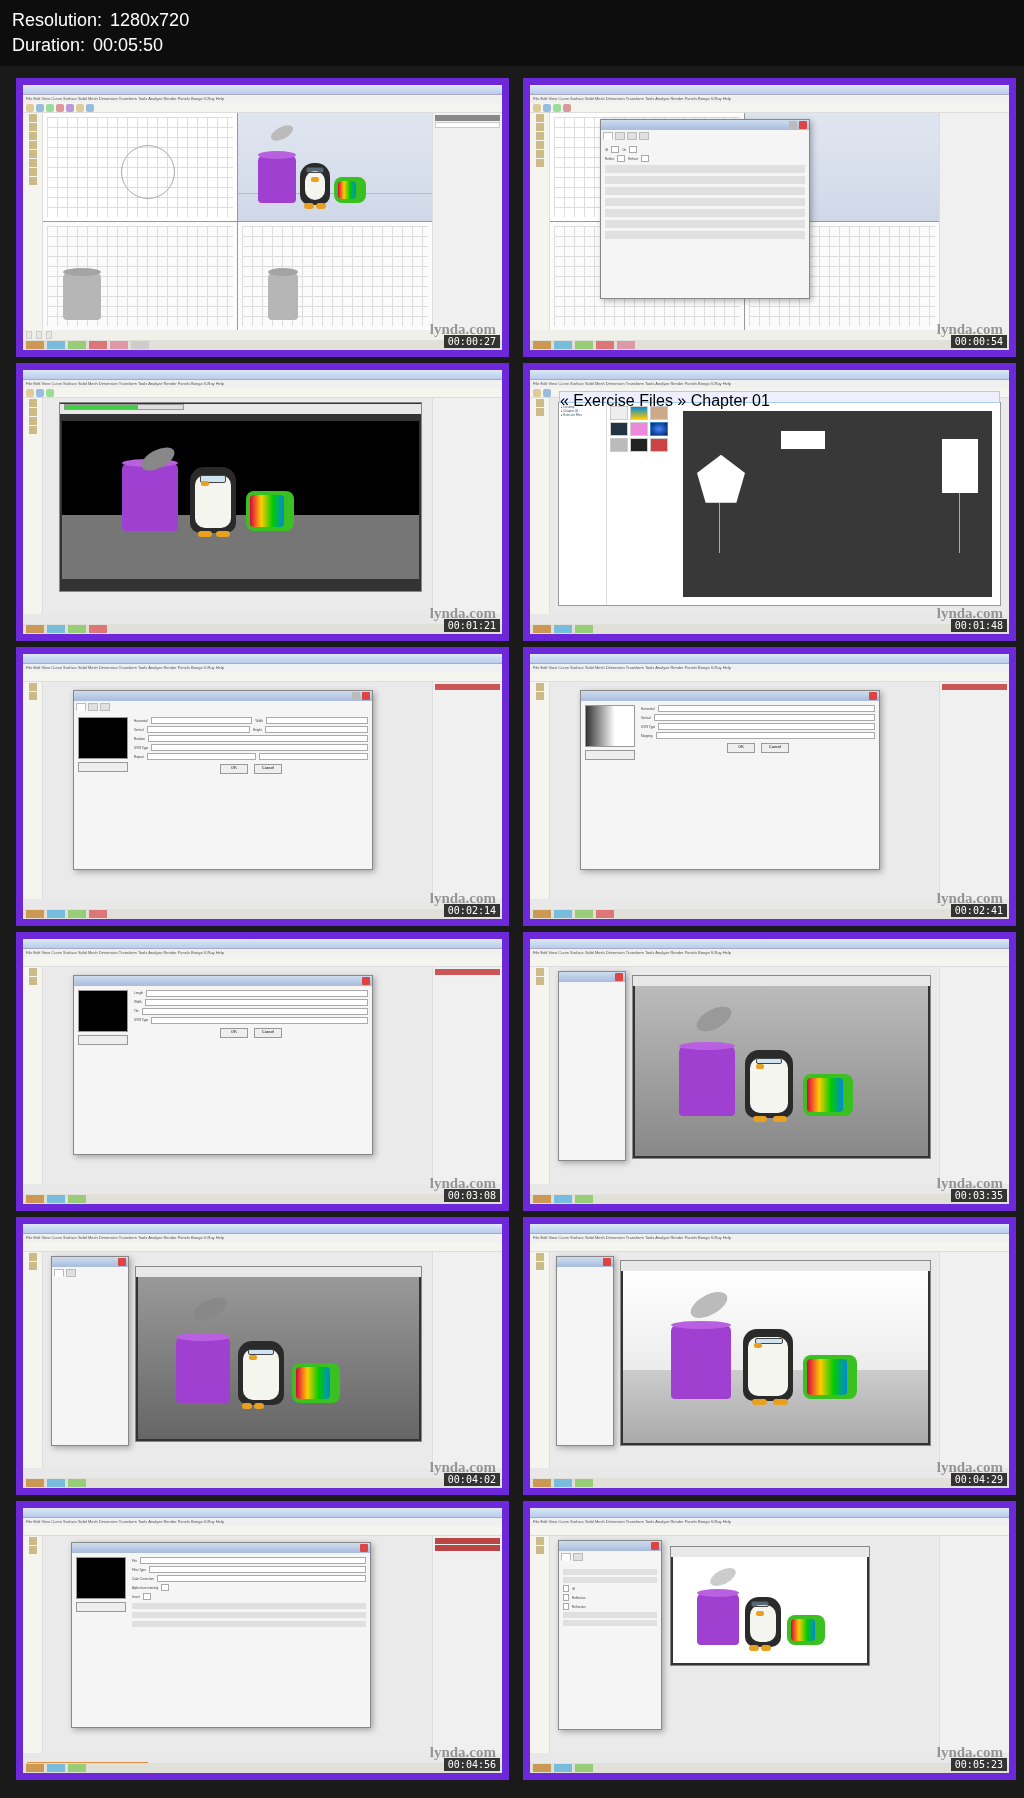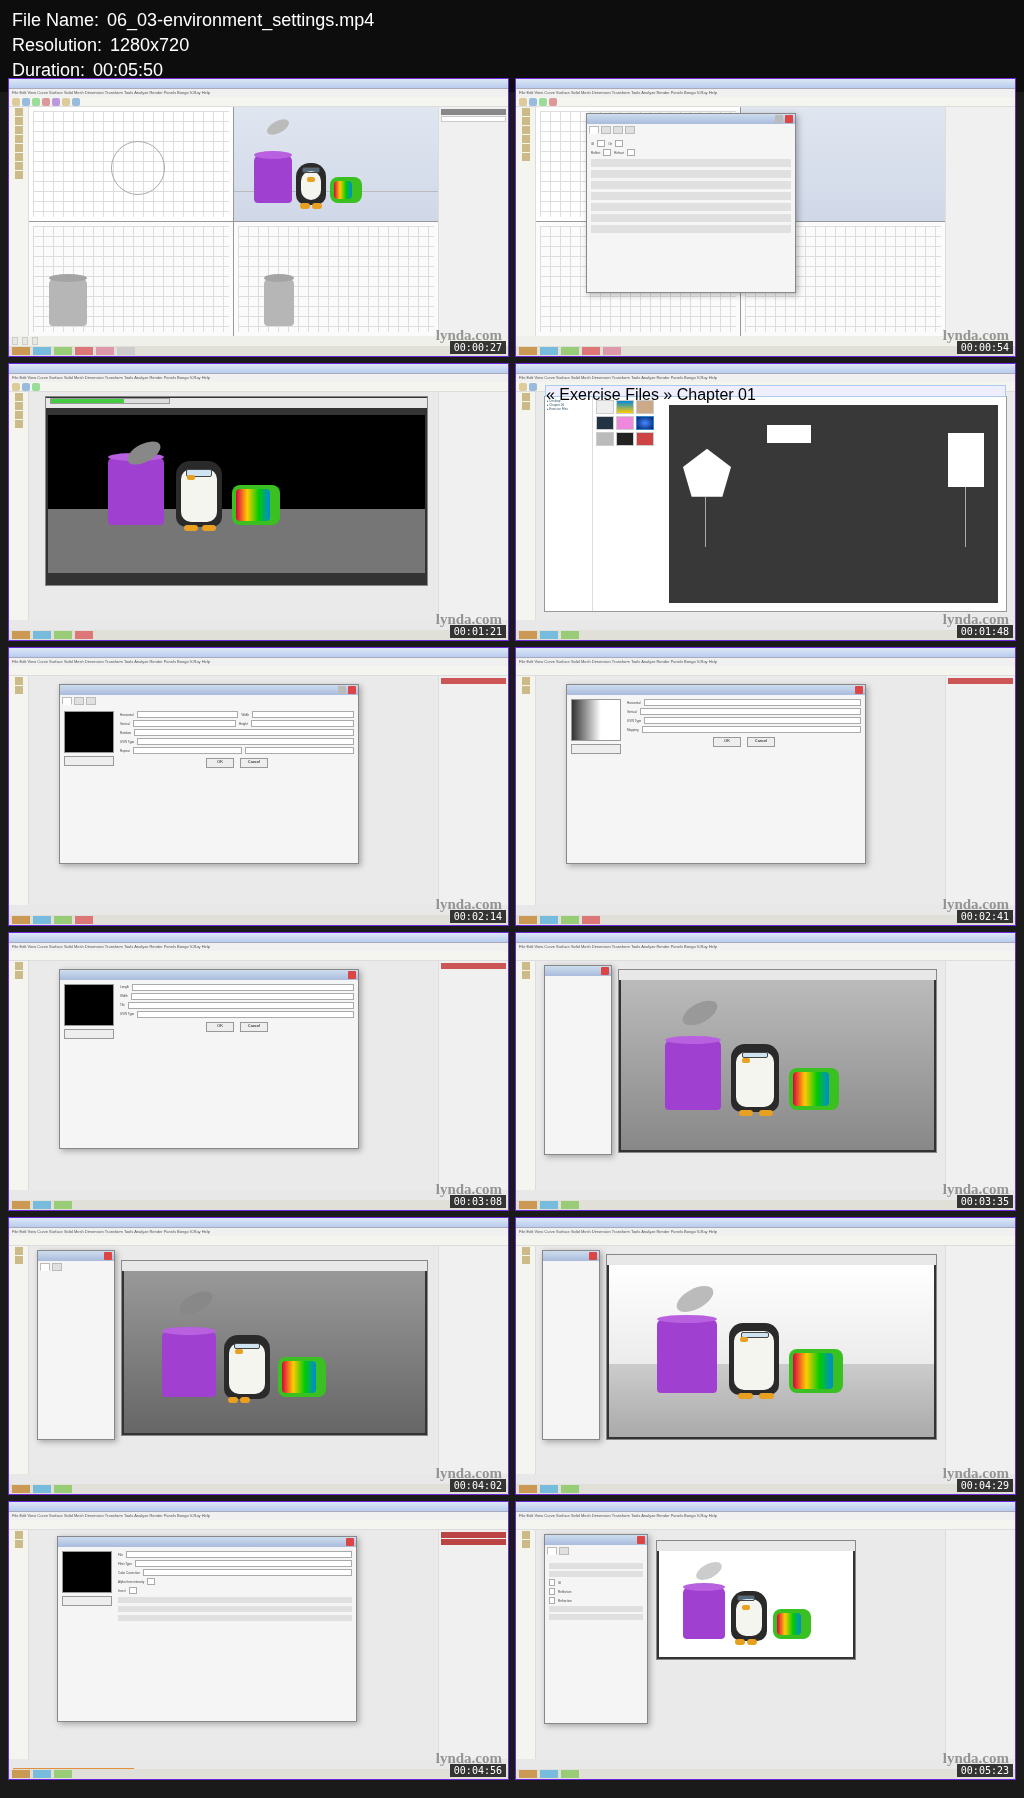--- a/index.html
+++ b/index.html
@@ -36,23 +36,24 @@
   left: 8px;
   right: 8px;
   bottom: 18px;
   display: grid;
   grid-template-columns: 1fr 1fr;
   grid-template-rows: repeat(6, 1fr);
   gap: 6px;
 }
 .thumb {
   background: #e8e8e8;
-  border: 1px solid #6d28d9;
+  border: 7px solid #6d28d9;
   position: relative;
   overflow: hidden;
+  margin-left: 8px;
 }
 
 .app-title {
   height: 10px;
   background: linear-gradient(#dde8f5, #b8ccee);
   border-bottom: 1px solid #aab;
 }
 .menubar {
   height: 8px;
   background: #f0f0f0;
@@ -386,24 +387,20 @@
 .progress-fill {
   height: 100%;
   background: #4c4;
 }
 </style>
 </head>
 <body>
 
 <div class="header">
   <div class="info-block">
-    <div class="info-row">
-        <span>File Name:</span>
-        <span>06_03-environment_settings.mp4</span>
-      </div>
     <div class="info-row">
         <span>Resolution:</span>
         <span>1280x720</span>
       </div>
     <div class="info-row">
         <span>Duration:</span>
         <span>00:05:50</span>
       </div>
   </div>
 </div>

